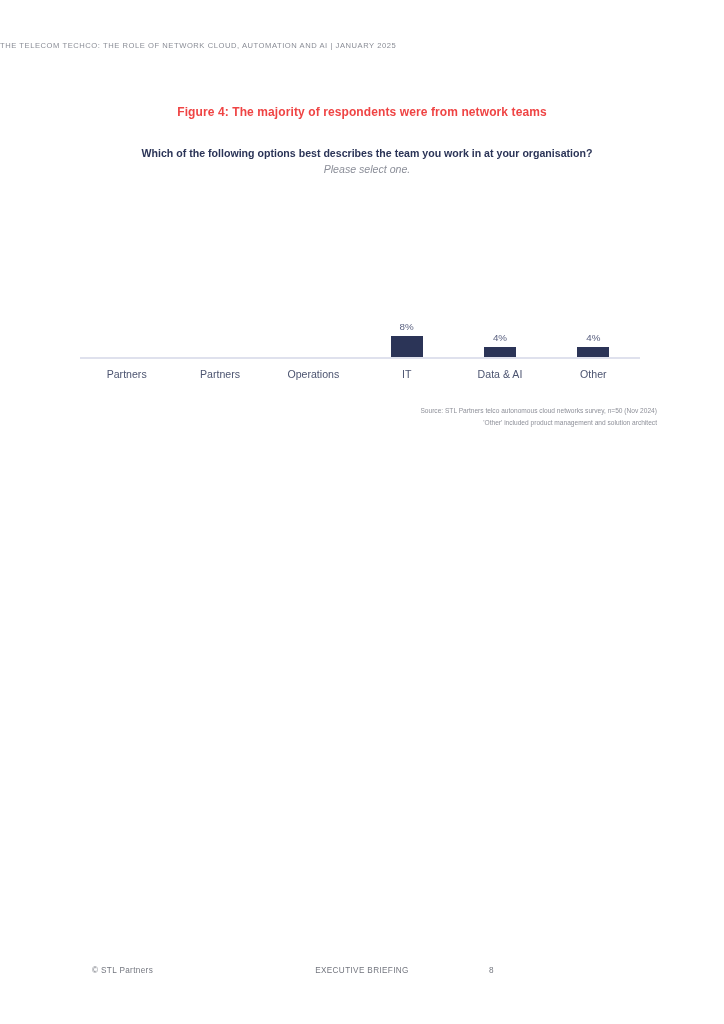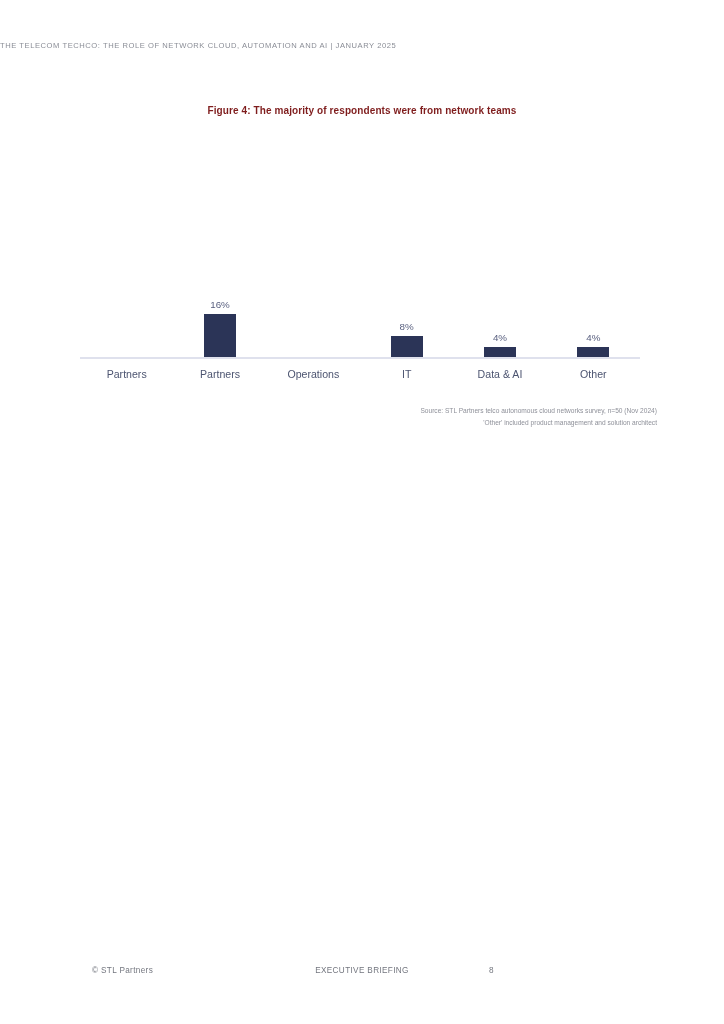--- a/index.html
+++ b/index.html
@@ -37,23 +37,23 @@
     width: 724px;
     height: 440px;
   }
 
   .figure-title {
     position: absolute;
     top: 105px;
     left: 62px;
     width: 600px;
     text-align: center;
-    font-size: 10px;
+    font-size: 12px;
     font-weight: bold;
-    color: #7f1d1d;
+    color: #ef4444;
     letter-spacing: 0.1px;
   }
 
   .figure-subtitle {
     position: absolute;
     top: 145px;
     left: 132px;
     width: 470px;
     text-align: center;
     font-size: 10.6px;
@@ -151,27 +151,27 @@
 </style>
 </head>
 <body>
 
 <div class="doc-header">THE TELECOM TECHCO: THE ROLE OF NETWORK CLOUD, AUTOMATION AND AI  |  JANUARY 2025</div>
 
 <div class="figure">
 
   <div class="figure-title">Figure 4: The majority of respondents were from network teams</div>
 
+  <div class="figure-subtitle">
+    <span>Which of the following options best describes the team you work in at your organisation?</span>
+    <span class="hint">Please select one.</span>
+  </div>
 
   <div class="chart">
     <div class="plot" id="plot-area">
-        <div class="bar-slot" style="left: 93.3333px; width: 93.3333px;">
-          <div class="bar" title="Strategy 16%" style="height: 44.5px; background: rgb(43, 52, 87);"></div>
-          <div class="bar-value" style="bottom: 48.5px; color: rgb(87, 94, 126);">16%</div>
-        </div>
         <div class="bar-slot" style="left: 280px; width: 93.3333px;">
           <div class="bar" title="IT 8%" style="height: 22.25px; background: rgb(43, 52, 87);"></div>
           <div class="bar-value" style="bottom: 26.25px; color: rgb(87, 94, 126);">8%</div>
         </div>
         <div class="bar-slot" style="left: 373.333px; width: 93.3333px;">
           <div class="bar" title="Data &amp; AI 4%" style="height: 11.125px; background: rgb(43, 52, 87);"></div>
           <div class="bar-value" style="bottom: 15.125px; color: rgb(87, 94, 126);">4%</div>
         </div>
         <div class="bar-slot" style="left: 466.667px; width: 93.3333px;">
           <div class="bar" title="Other 4%" style="height: 11.125px; background: rgb(43, 52, 87);"></div>

